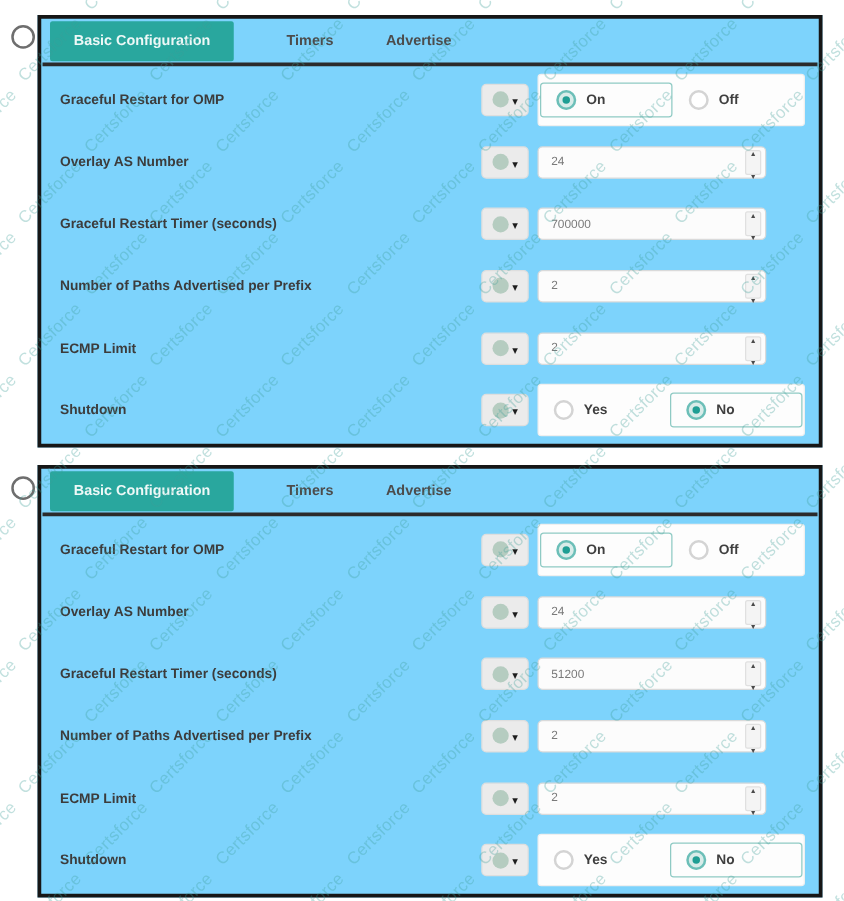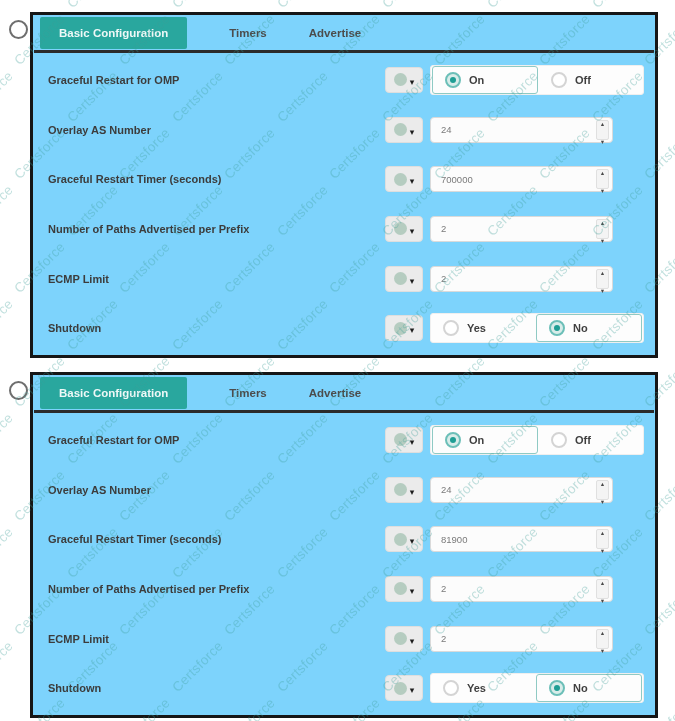--- a/index.html
+++ b/index.html
@@ -53,21 +53,21 @@
   .input-value{flex:1;font-size:9.5px;color:#7a7a7a;}
   .spinner{
     width:13px;height:20px;border:1px solid #e0e0e0;background:#f4f4f4;border-radius:2px;
     display:flex;flex-direction:column;align-items:center;justify-content:center;box-sizing:border-box;
   }
   .spin-up::before{content:"▲";font-size:5.5px;color:#4a4a4a;line-height:1.3;}
   .spin-down::before{content:"▼";font-size:5.5px;color:#4a4a4a;line-height:1.3;}
   
   .radio-group{
     position:absolute;left:397px;top:50%;transform:translateY(-50%);
-    width:214px;height:30px;background:#fdfdfd;border:1px solid #efefef;border-radius:3px;
+    width:214px;height:42px;background:#fdfdfd;border:1px solid #efefef;border-radius:3px;
     display:flex;align-items:center;box-sizing:border-box;
   }
   .radio-option{
     flex:1;display:flex;align-items:center;gap:8px;padding-left:12px;height:100%;
     font-size:11px;font-weight:bold;color:#3f3f3f;box-sizing:border-box;
   }
   .radio-option.selected{border:1px solid #8fcac4;border-radius:3px;height:28px;margin:0 1px;}
   .radio-circle{
     width:12px;height:12px;border-radius:50%;border:2px solid #d4d4d4;background:#fff;
     display:flex;align-items:center;justify-content:center;flex:0 0 auto;
@@ -238,21 +238,21 @@
       </div>
     </div>
 
     <div class="row">
       <span class="row-label">Graceful Restart Timer (seconds)</span>
       <div class="scope">
         <span class="scope-circle"></span>
         <span class="scope-caret"></span>
       </div>
       <div class="input-box">
-        <span class="input-value">81900</span>
+        <span class="input-value">51200</span>
         <span class="spinner">
             <span class="spin-up"></span>
             <span class="spin-down"></span>
           </span>
       </div>
     </div>
 
     <div class="row">
       <span class="row-label">Number of Paths Advertised per Prefix</span>
       <div class="scope">

